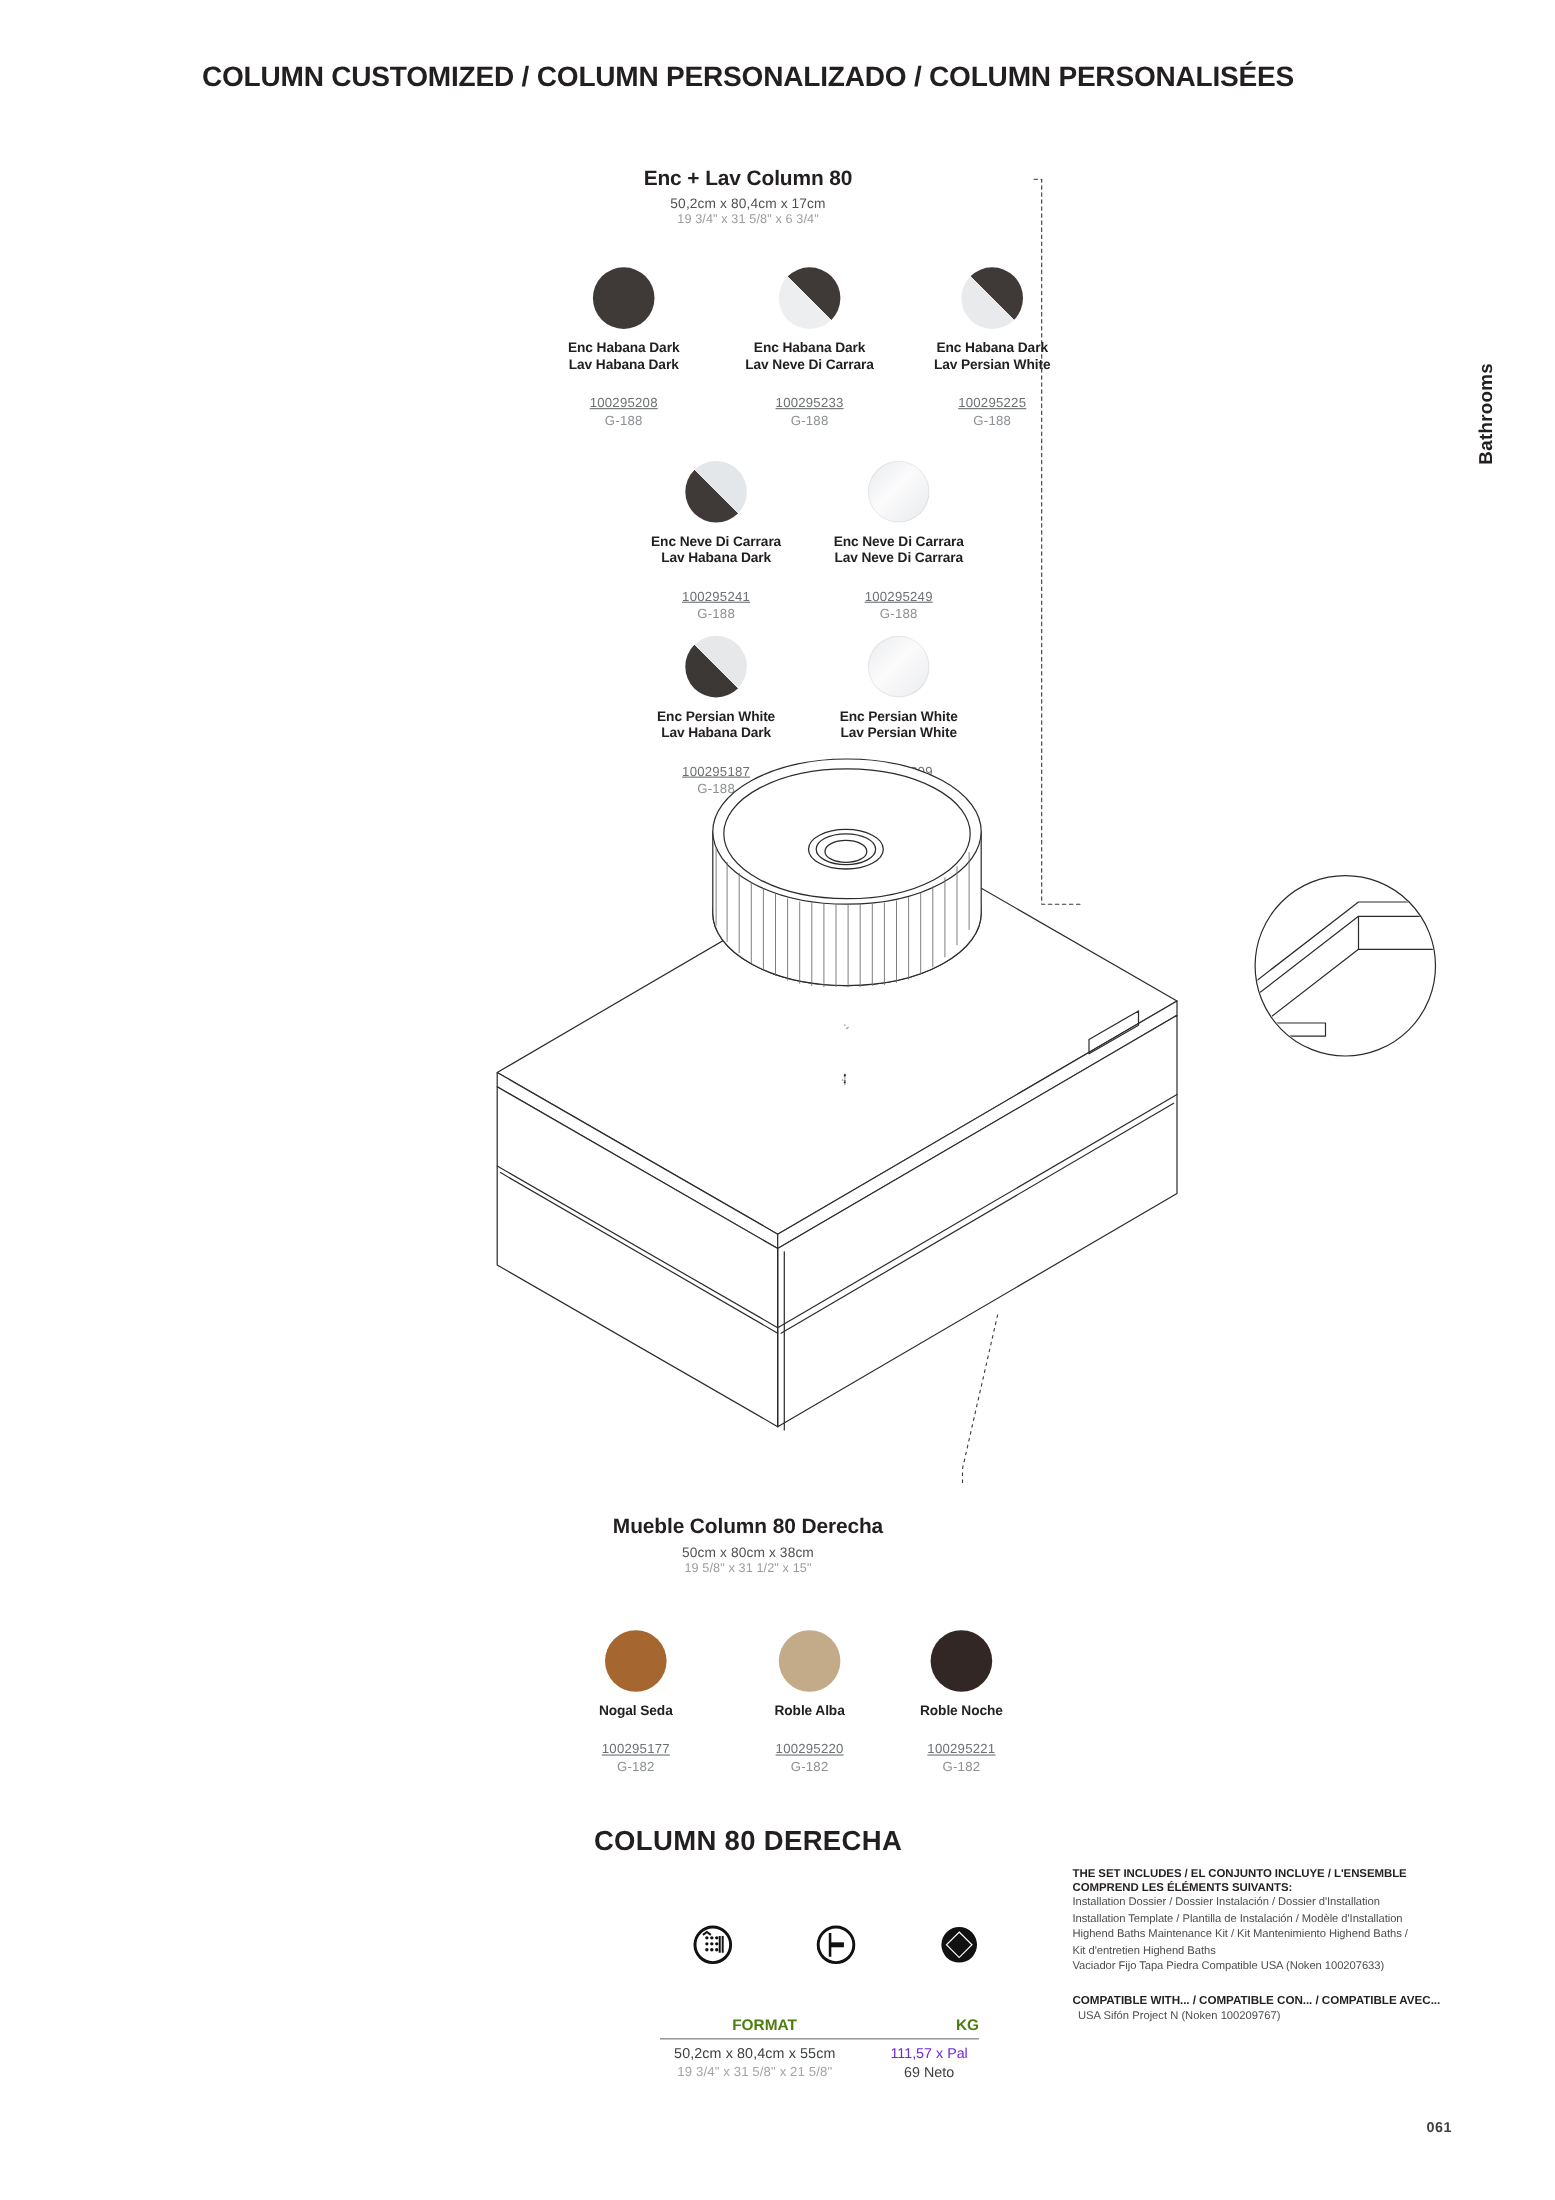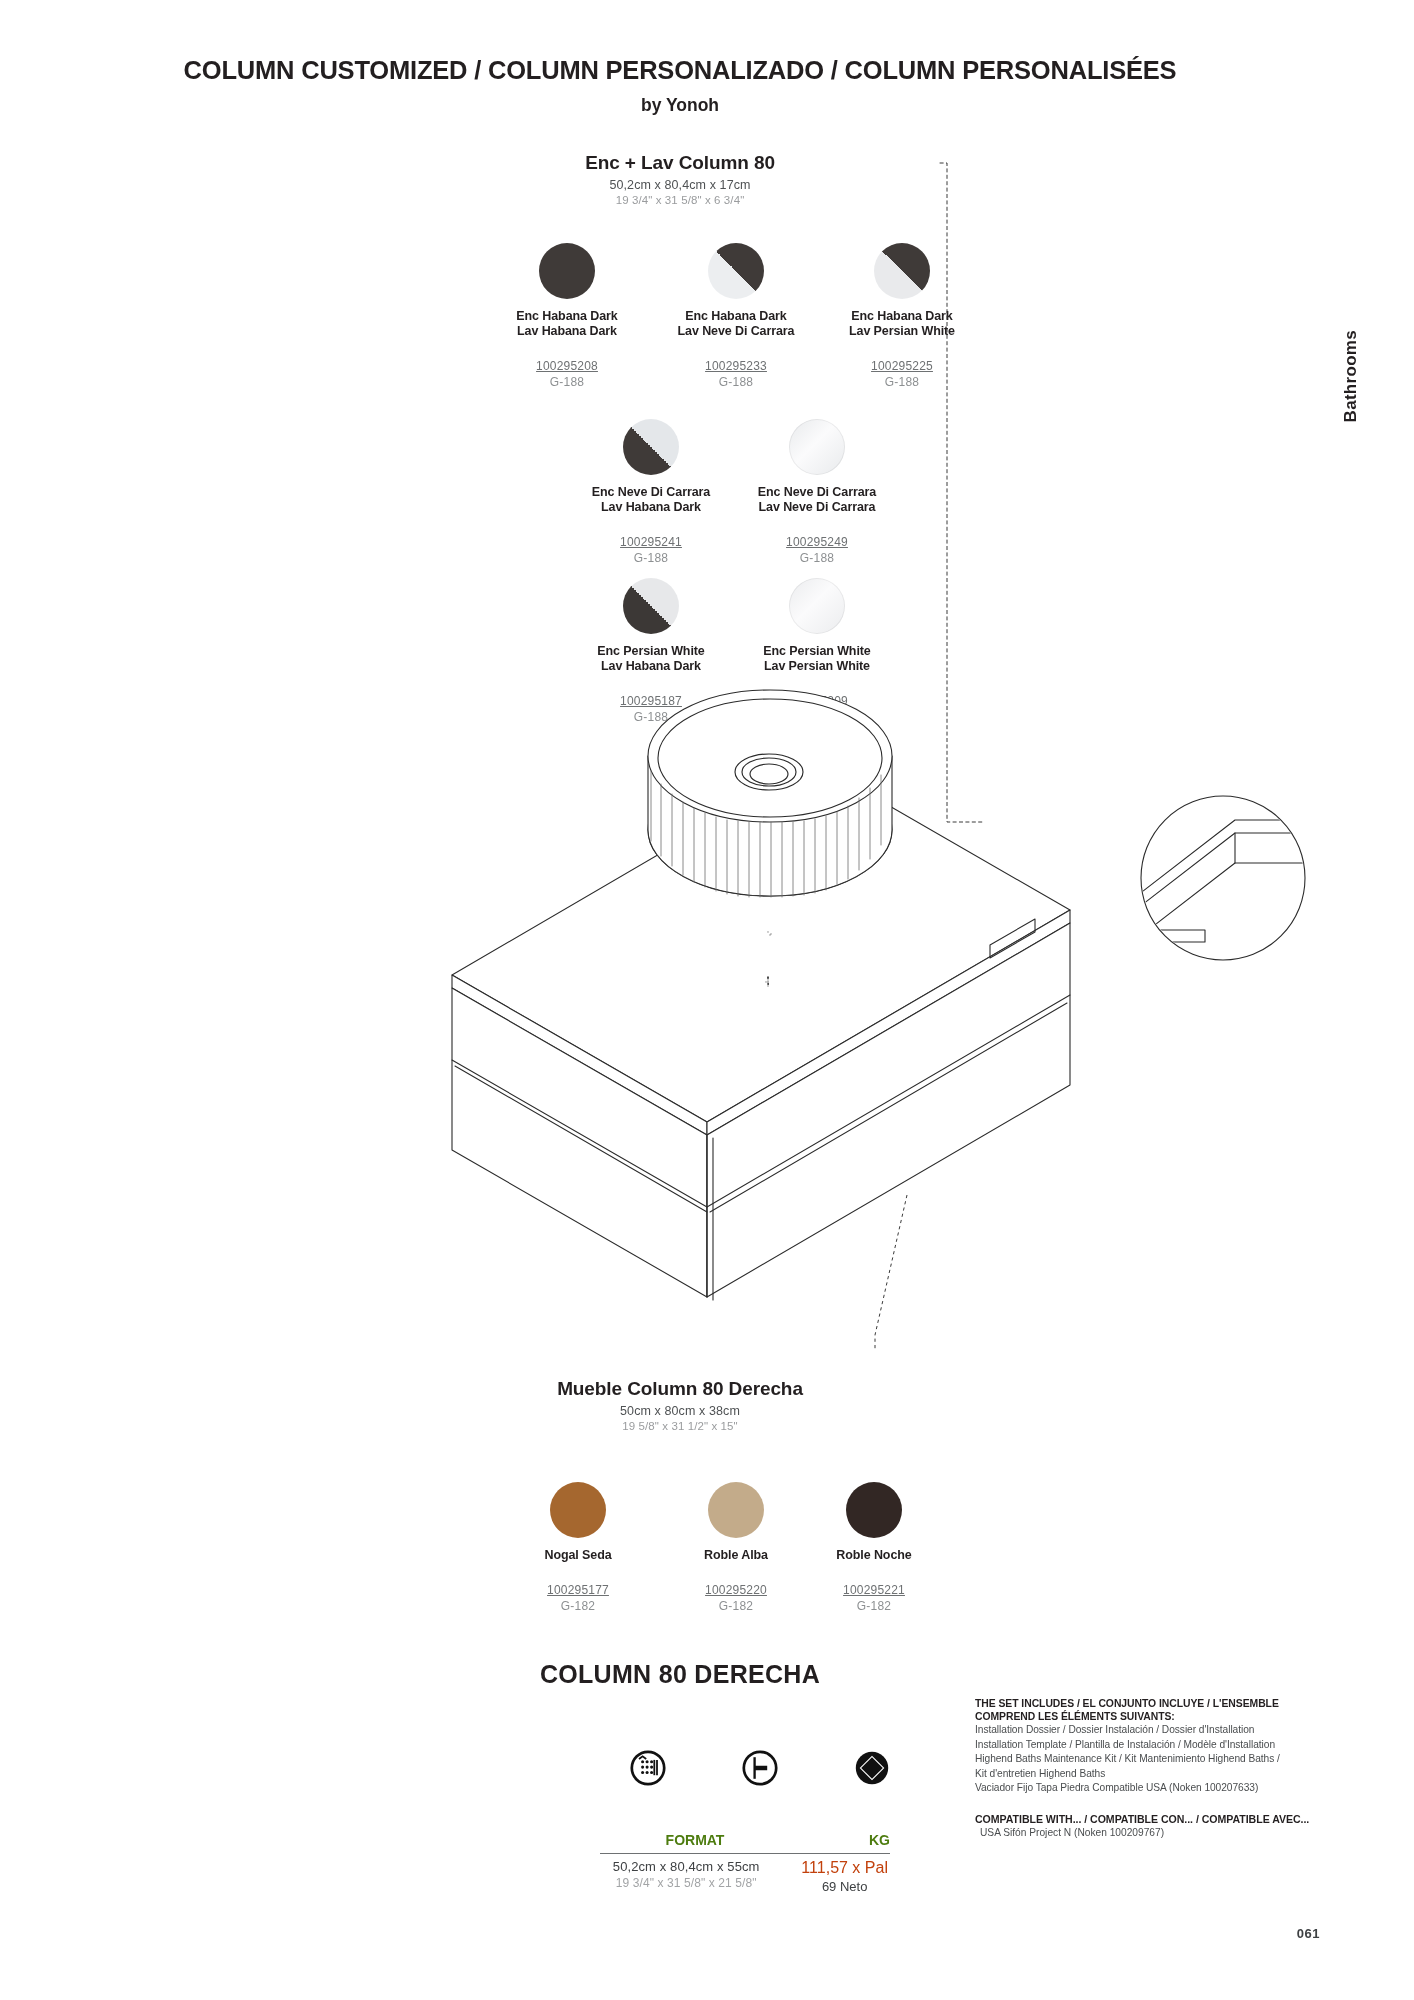--- a/index.html
+++ b/index.html
@@ -175,21 +175,21 @@
   .fmt-table .drow {
     display: flex;
     justify-content: space-between;
     padding-top: 5px;
     gap: 27px;
   }
   .fmt-table .drow .c1 { width: 190px; text-align: center; }
   .fmt-table .drow .c2 { width: 100px; text-align: center; }
   .fmt-table .cm { color: #3e4143; font-size: 13px; letter-spacing: 0.1px; }
   .fmt-table .inch { color: #a2a4a6; font-size: 12px; margin-top: 2px; letter-spacing: 0.1px; }
-  .fmt-table .kg1 { color: #c2410c; font-size: 16px; }
+  .fmt-table .kg1 { color: #6d28d9; font-size: 13px; }
   .fmt-table .kg2 { color: #3e4143; font-size: 13px; margin-top: 2px; }
 
   
   .includes {
     position: absolute;
     top: 1697px;
     left: 940px;
     width: 340px;
     color: #3e4143;
   }
@@ -231,21 +231,20 @@
     color: #3e4143;
     letter-spacing: 0.5px;
   }
 </style>
 </head>
 <body>
 
 <div id="page">
 
   <div class="page-title">COLUMN CUSTOMIZED / COLUMN PERSONALIZADO / COLUMN PERSONALISÉES</div>
-  <div class="page-subtitle">by Yonoh</div>
 
   <div class="side-tab">Bathrooms</div>
 
   <div class="prod-head" style="left:435px; top:152px; width:420px;">
     <div class="name">Enc + Lav Column 80</div>
     <div class="dim1">50,2cm x 80,4cm x 17cm</div>
     <div class="dim2">19 3/4" x 31 5/8" x 6 3/4"</div>
   </div>
 
   <div class="swatch-group" style="left:0; top:0;">

